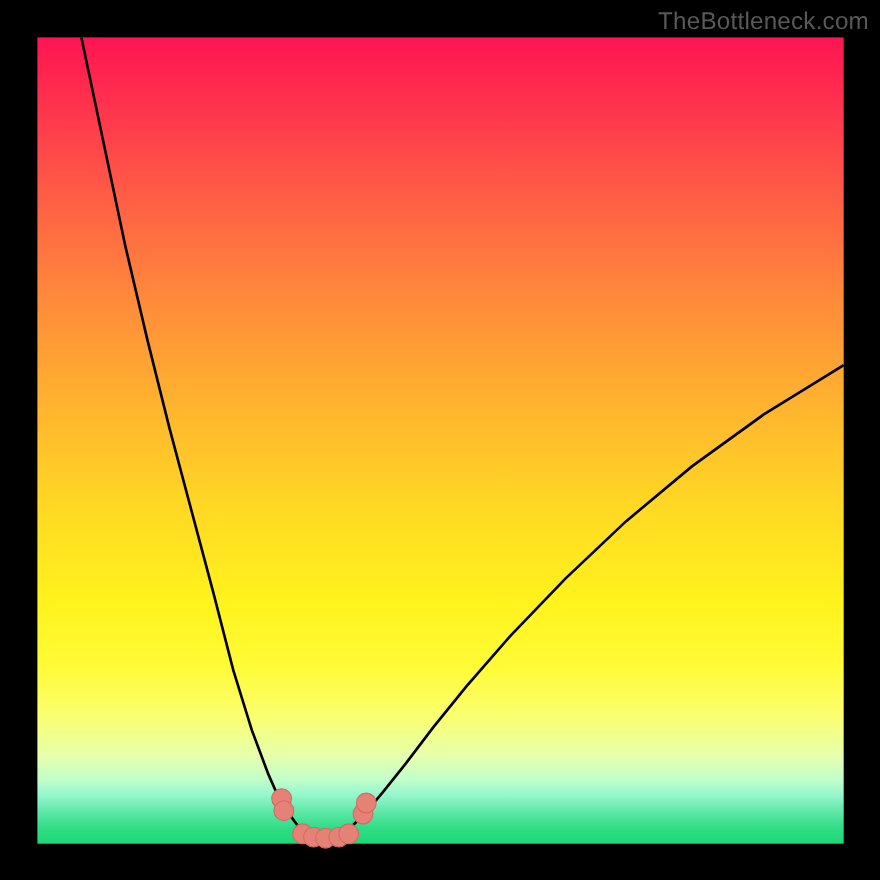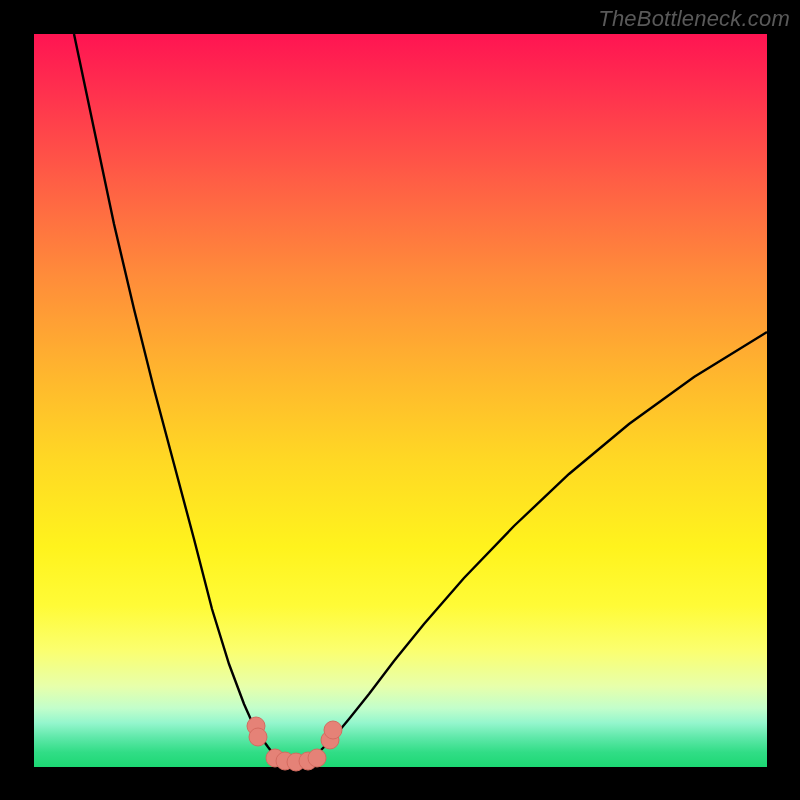--- a/index.html
+++ b/index.html
@@ -10,21 +10,20 @@
     background: #000;
     overflow: hidden;
     font-family: Arial, Helvetica, sans-serif;
   }
   .frame {
     position: absolute;
     top: 0; left: 0;
     width: 800px;
     height: 800px;
     background: #000;
-    font-style: italic;
   }
   .plot {
     position: absolute;
     left: 34px;
     top: 34px;
     width: 733px;
     height: 733px;
     background: linear-gradient(
       to bottom,
       #ff1452 0%,

